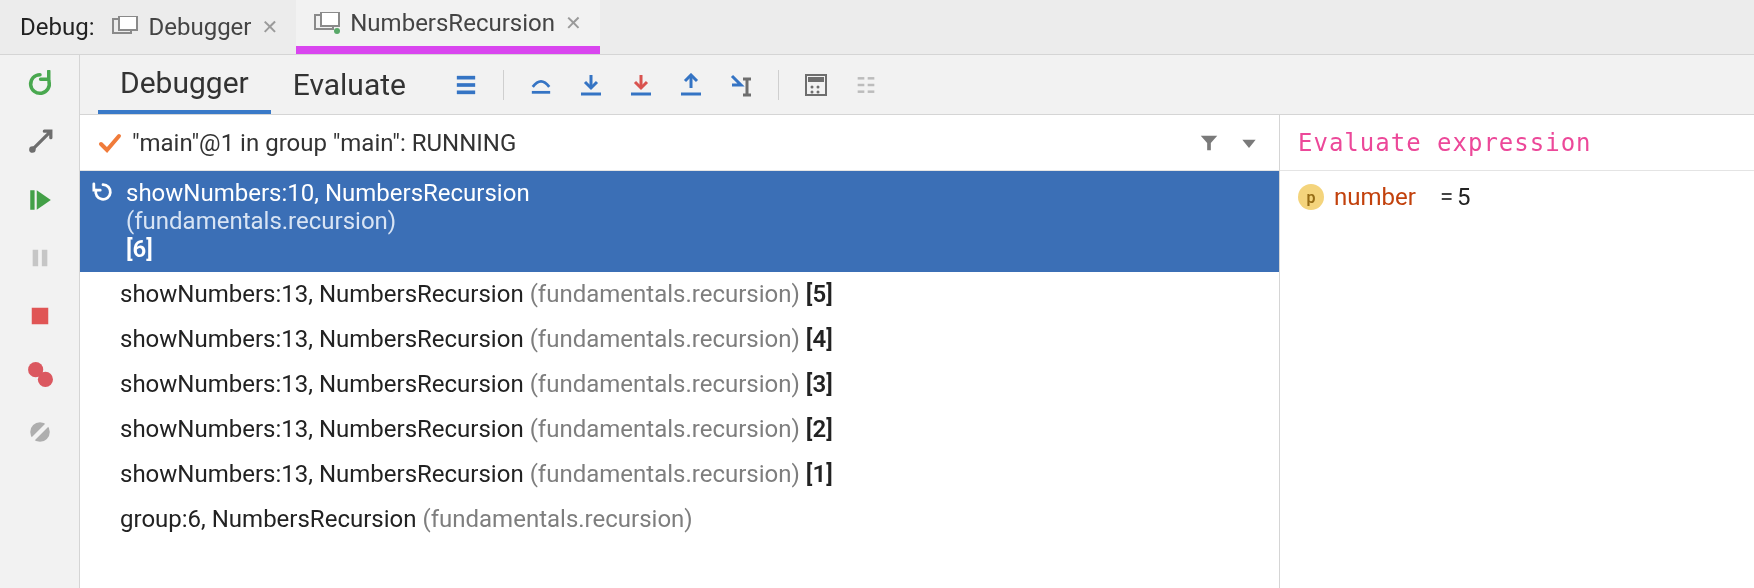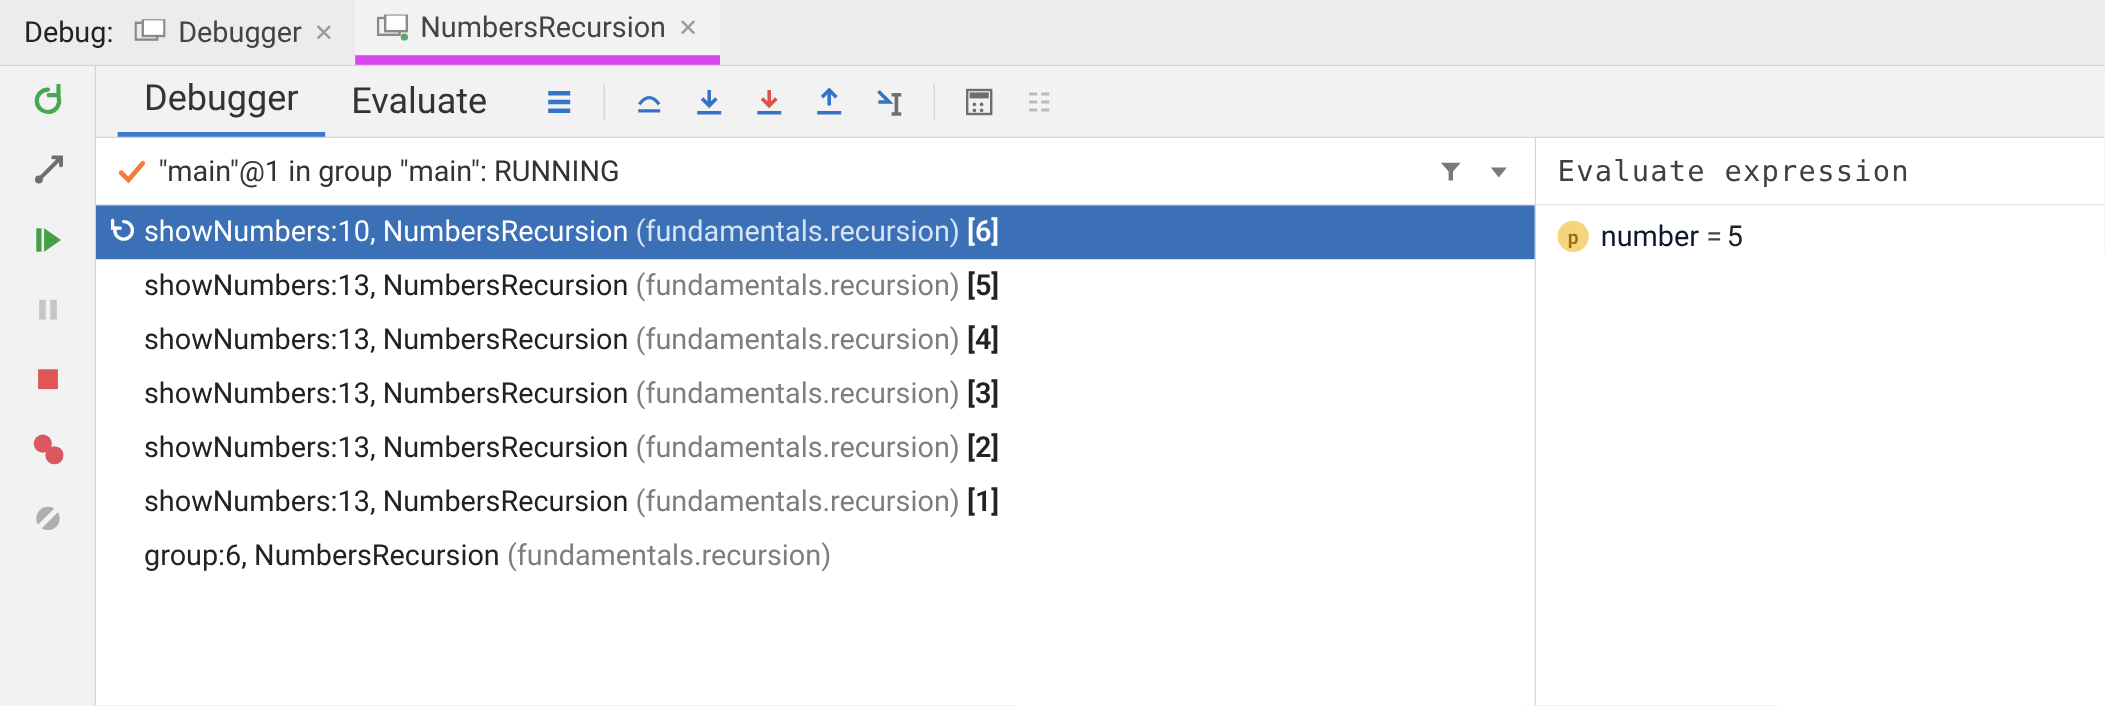--- a/index.html
+++ b/index.html
@@ -110,54 +110,54 @@
   .framelist { flex:1; overflow:auto; font-size:24px; }
   .frame {
     display:flex; align-items:baseline;
     padding: 8px 14px 8px 40px;
     cursor:pointer;
     white-space:nowrap;
     color:#222;
     border-bottom:1px solid transparent;
     position:relative;
   }
-  .frame.selected { background:#3b6fb6; color:#fff; }
+  .frame.selected { background:#3b6fb6; color:#fff;flex-direction:column; }
   .frame .back-icon {
     position:absolute; left:12px; top:10px;
     width:22px;height:22px;
   }
   .frame .pkg { color:#7e7e7e; margin-left:6px; }
   .frame.selected .pkg { color:#d8e4f4; }
   .frame .idx { margin-left:6px; font-weight:600; }
   .frame.selected .idx { color:#fff; }
 
   
   .vars {
     flex:1; display:flex; flex-direction:column;
     overflow:hidden;
   }
   .eval {
     height:56px; display:flex; align-items:center;
     padding:0 18px; border-bottom:1px solid #e4e4e4;
-    color:#404040; font-size:24px;
+    color:#ec4899; font-size:24px;
     font-family: "SF Mono", Menlo, Consolas, monospace;
     letter-spacing:1px;
   }
   .varlist { flex:1; overflow:auto; font-size:24px; padding-top:8px; }
   .var {
     display:flex; align-items:center; padding:4px 18px;
   }
   .var .badge {
     width:26px;height:26px;border-radius:50%;
     background:#f4d47c;
     display:flex;align-items:center;justify-content:center;
     font-size:16px;color:#966c15;font-weight:600;
     margin-right:10px;
   }
-  .var .name { color:#0f172a; margin-right:2px; }
+  .var .name { color:#c2410c; margin-right:20px; }
   .var .eq { margin:0 4px; color:#444;}
   .var .val { color:#222; }
 
   
   svg { display:block; }
 </style>
 </head>
 <body>
 
 <div class="root">

